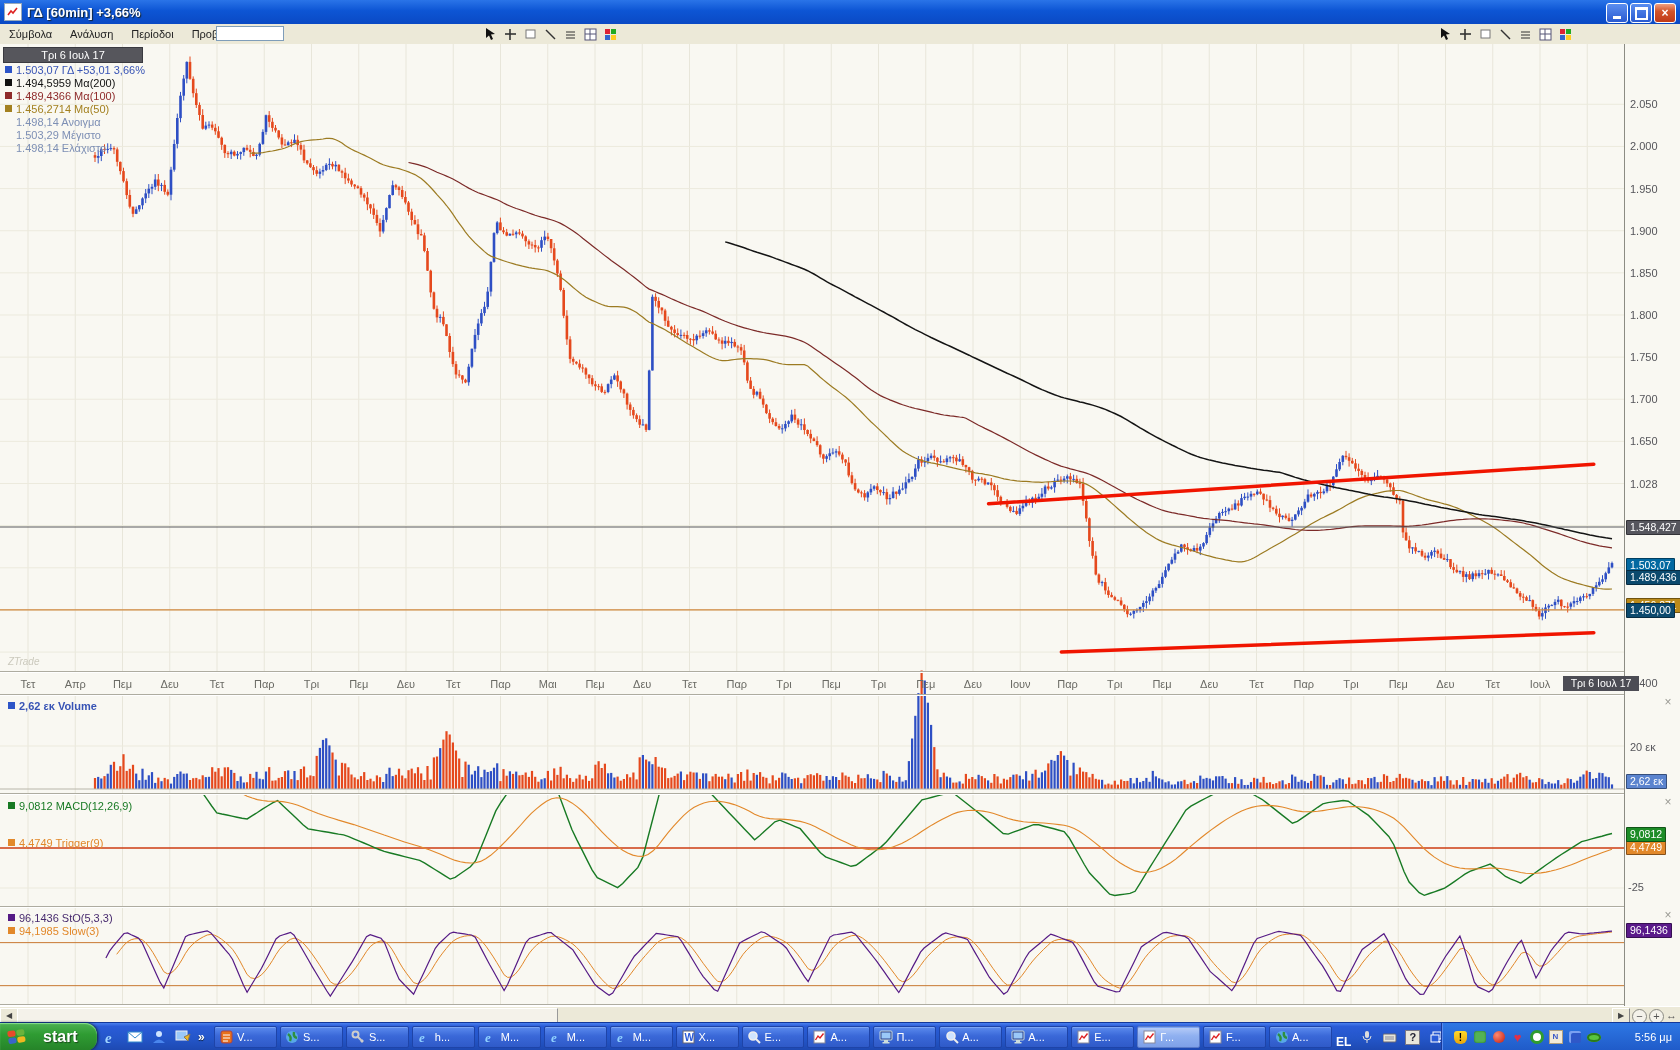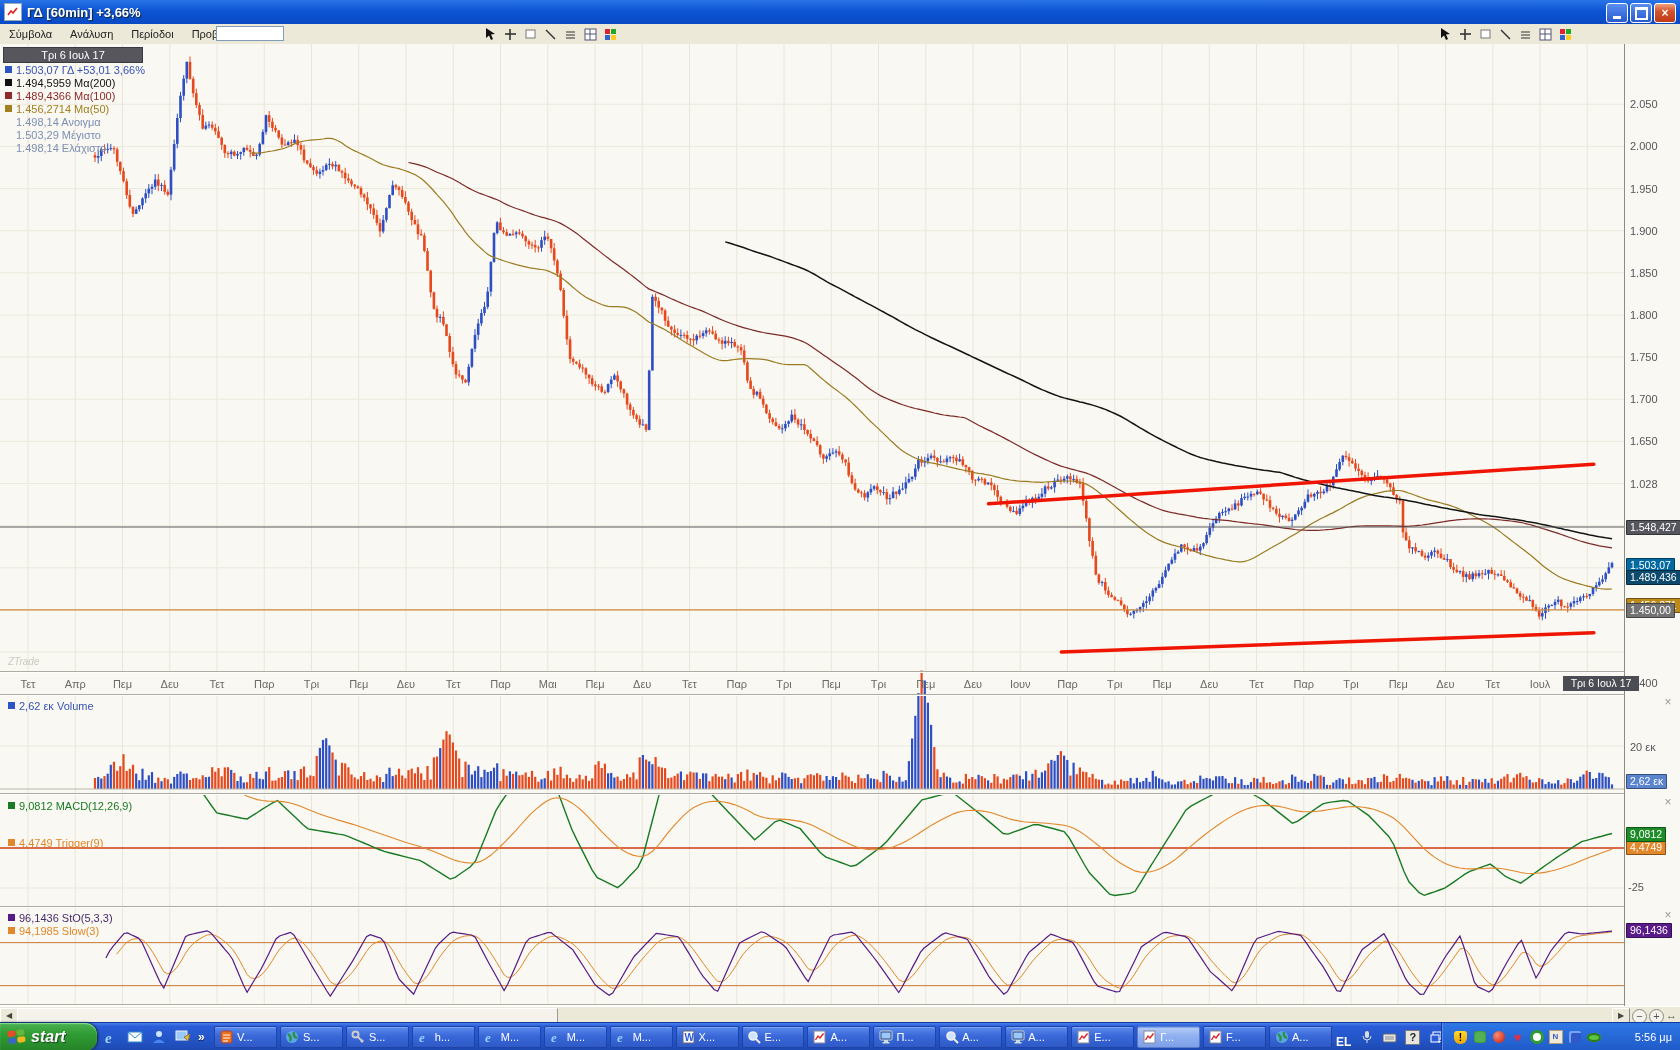--- a/index.html
+++ b/index.html
@@ -60,21 +60,21 @@
     border:1px solid;border-color:#fff #999 #999 #fff;}
   .zoomctl{position:absolute;top:2px;width:13px;height:13px;border:1px solid #8a8a82;border-radius:50%;
     color:#555;font-size:11px;line-height:12px;text-align:center;background:#f4f2ea;}
   #fitctl{position:absolute;left:1666px;top:2px;font-size:11px;color:#555;}
   
   #taskbar{position:absolute;left:0;top:1022px;width:1680px;height:28px;
     background:linear-gradient(#4a80ee,#2a5cd8 12%,#2456c9 55%,#1d48b0);border-top:1px solid #12389a;}
   #start-btn{position:absolute;left:0;top:0;width:97px;height:28px;border-radius:0 12px 12px 0;
     background:linear-gradient(#4cb152,#2f9c33 40%,#258228);display:flex;align-items:center;
     box-shadow:inset 0 1px 1px #8ae08e, 1px 0 3px #123;}
-  #start-label{color:#fff;font-weight:bold;font-style:italic;font-size:16px;text-shadow:1px 1px 1px #1a4a1a;margin-left:3px;}
+  #start-label{color:#fff;font-weight:bold;font-size:16px;text-shadow:1px 1px 1px #1a4a1a;margin-left:15px;}
   #quicklaunch{position:absolute;left:102px;top:2px;display:flex;gap:6px;align-items:center;height:24px;}
   .ql{width:18px;height:18px;display:flex;align-items:center;justify-content:center;}
   #ql-chevron{color:#fff;font-weight:bold;font-size:12px;text-shadow:0 1px 1px #123;}
   #tb-buttons{position:absolute;left:214px;top:3px;width:1118px;height:22px;display:flex;gap:3px;}
   .tbtn{flex:1;max-width:66px;display:flex;align-items:center;gap:3px;padding:0 4px;border-radius:2px;
     background:linear-gradient(#5b8bee,#3a68d8 45%,#2f5ac8);border:1px solid #1e44a8;
     box-shadow:inset 0 1px 0 #7aa4f4;color:#fff;font-size:11px;overflow:hidden;white-space:nowrap;}
   .tbtn.active{background:linear-gradient(#b8cdf8,#8fb0f0 45%,#7ea0e8);border-color:#5a7ac8;color:#fff;}
   .tbtn .ic{flex:0 0 auto;width:15px;height:15px;display:flex;align-items:center;justify-content:center;}
   #langbar{position:absolute;left:1336px;top:3px;height:22px;display:flex;align-items:center;gap:8px;color:#fff;}
@@ -1872,21 +1872,21 @@
       <div class="tick" style="top: 308.975px;">1.800</div>
       <div class="tick" style="top: 351.11px;">1.750</div>
       <div class="tick" style="top: 393.245px;">1.700</div>
       <div class="tick" style="top: 435.38px;">1.650</div>
       <div class="tick" style="top: 477.515px;">1.028</div>
       <div class="tick" style="top: 677px;">1.400</div>
       <div class="ptag" style="top: 519.976px; background: rgb(86, 86, 94);">1.548,427</div>
       <div class="ptag" style="top: 558.198px; background: #0369a1;">1.503,07</div>
       <div class="ptag" style="top: 569.687px; background: #0c4a6e;">1.489,436</div>
       <div class="ptag" style="top: 597.635px; background: rgb(187, 138, 26);">1.456,271</div>
-      <div class="ptag" style="top: 602.92px; background: #737373;">1.450,00</div>
+      <div class="ptag" style="top: 602.92px; background: #0c4a6e;">1.450,00</div>
       <div class="dlabel" style="left: 28px;">Τετ</div>
       <div class="dlabel" style="left: 75.25px;">Απρ</div>
       <div class="dlabel" style="left: 122.5px;">Πεμ</div>
       <div class="dlabel" style="left: 169.75px;">Δευ</div>
       <div class="dlabel" style="left: 217px;">Τετ</div>
       <div class="dlabel" style="left: 264.25px;">Παρ</div>
       <div class="dlabel" style="left: 311.5px;">Τρι</div>
       <div class="dlabel" style="left: 358.75px;">Πεμ</div>
       <div class="dlabel" style="left: 406px;">Δευ</div>
       <div class="dlabel" style="left: 453.25px;">Τετ</div>
@@ -1909,21 +1909,21 @@
       <div class="dlabel" style="left: 1256.5px;">Τετ</div>
       <div class="dlabel" style="left: 1303.75px;">Παρ</div>
       <div class="dlabel" style="left: 1351px;">Τρι</div>
       <div class="dlabel" style="left: 1398.25px;">Πεμ</div>
       <div class="dlabel" style="left: 1445.5px;">Δευ</div>
       <div class="dlabel" style="left: 1492.75px;">Τετ</div>
       <div class="dlabel" style="left: 1540px;">Ιουλ</div>
       <div id="date-tag">Τρι 6 Ιουλ 17</div>
       <div class="ind-legend" style="left: 6px; top: 699px;">
         <span class="swatch" style="background: rgb(45, 85, 200);"></span>
-        <span style="color: rgb(55, 83, 181);">2,62 εκ Volume</span>
+        <span style="color: rgb(55, 83, 181); font-weight: bold;">2,62 εκ Volume</span>
       </div>
       <div class="ind-legend" style="left: 6px; top: 799px;">
         <span class="swatch" style="background: rgb(24, 122, 36);"></span>
         <span style="color: rgb(24, 122, 36);">9,0812 MACD(12,26,9)</span>
       </div>
       <div class="ind-legend" style="left: 6px; top: 836px;">
         <span class="swatch" style="background: rgb(226, 136, 42);"></span>
         <span style="color: rgb(226, 136, 42);">4,4749 Trigger(9)</span>
       </div>
       <div class="ind-legend" style="left: 6px; top: 911px;">

